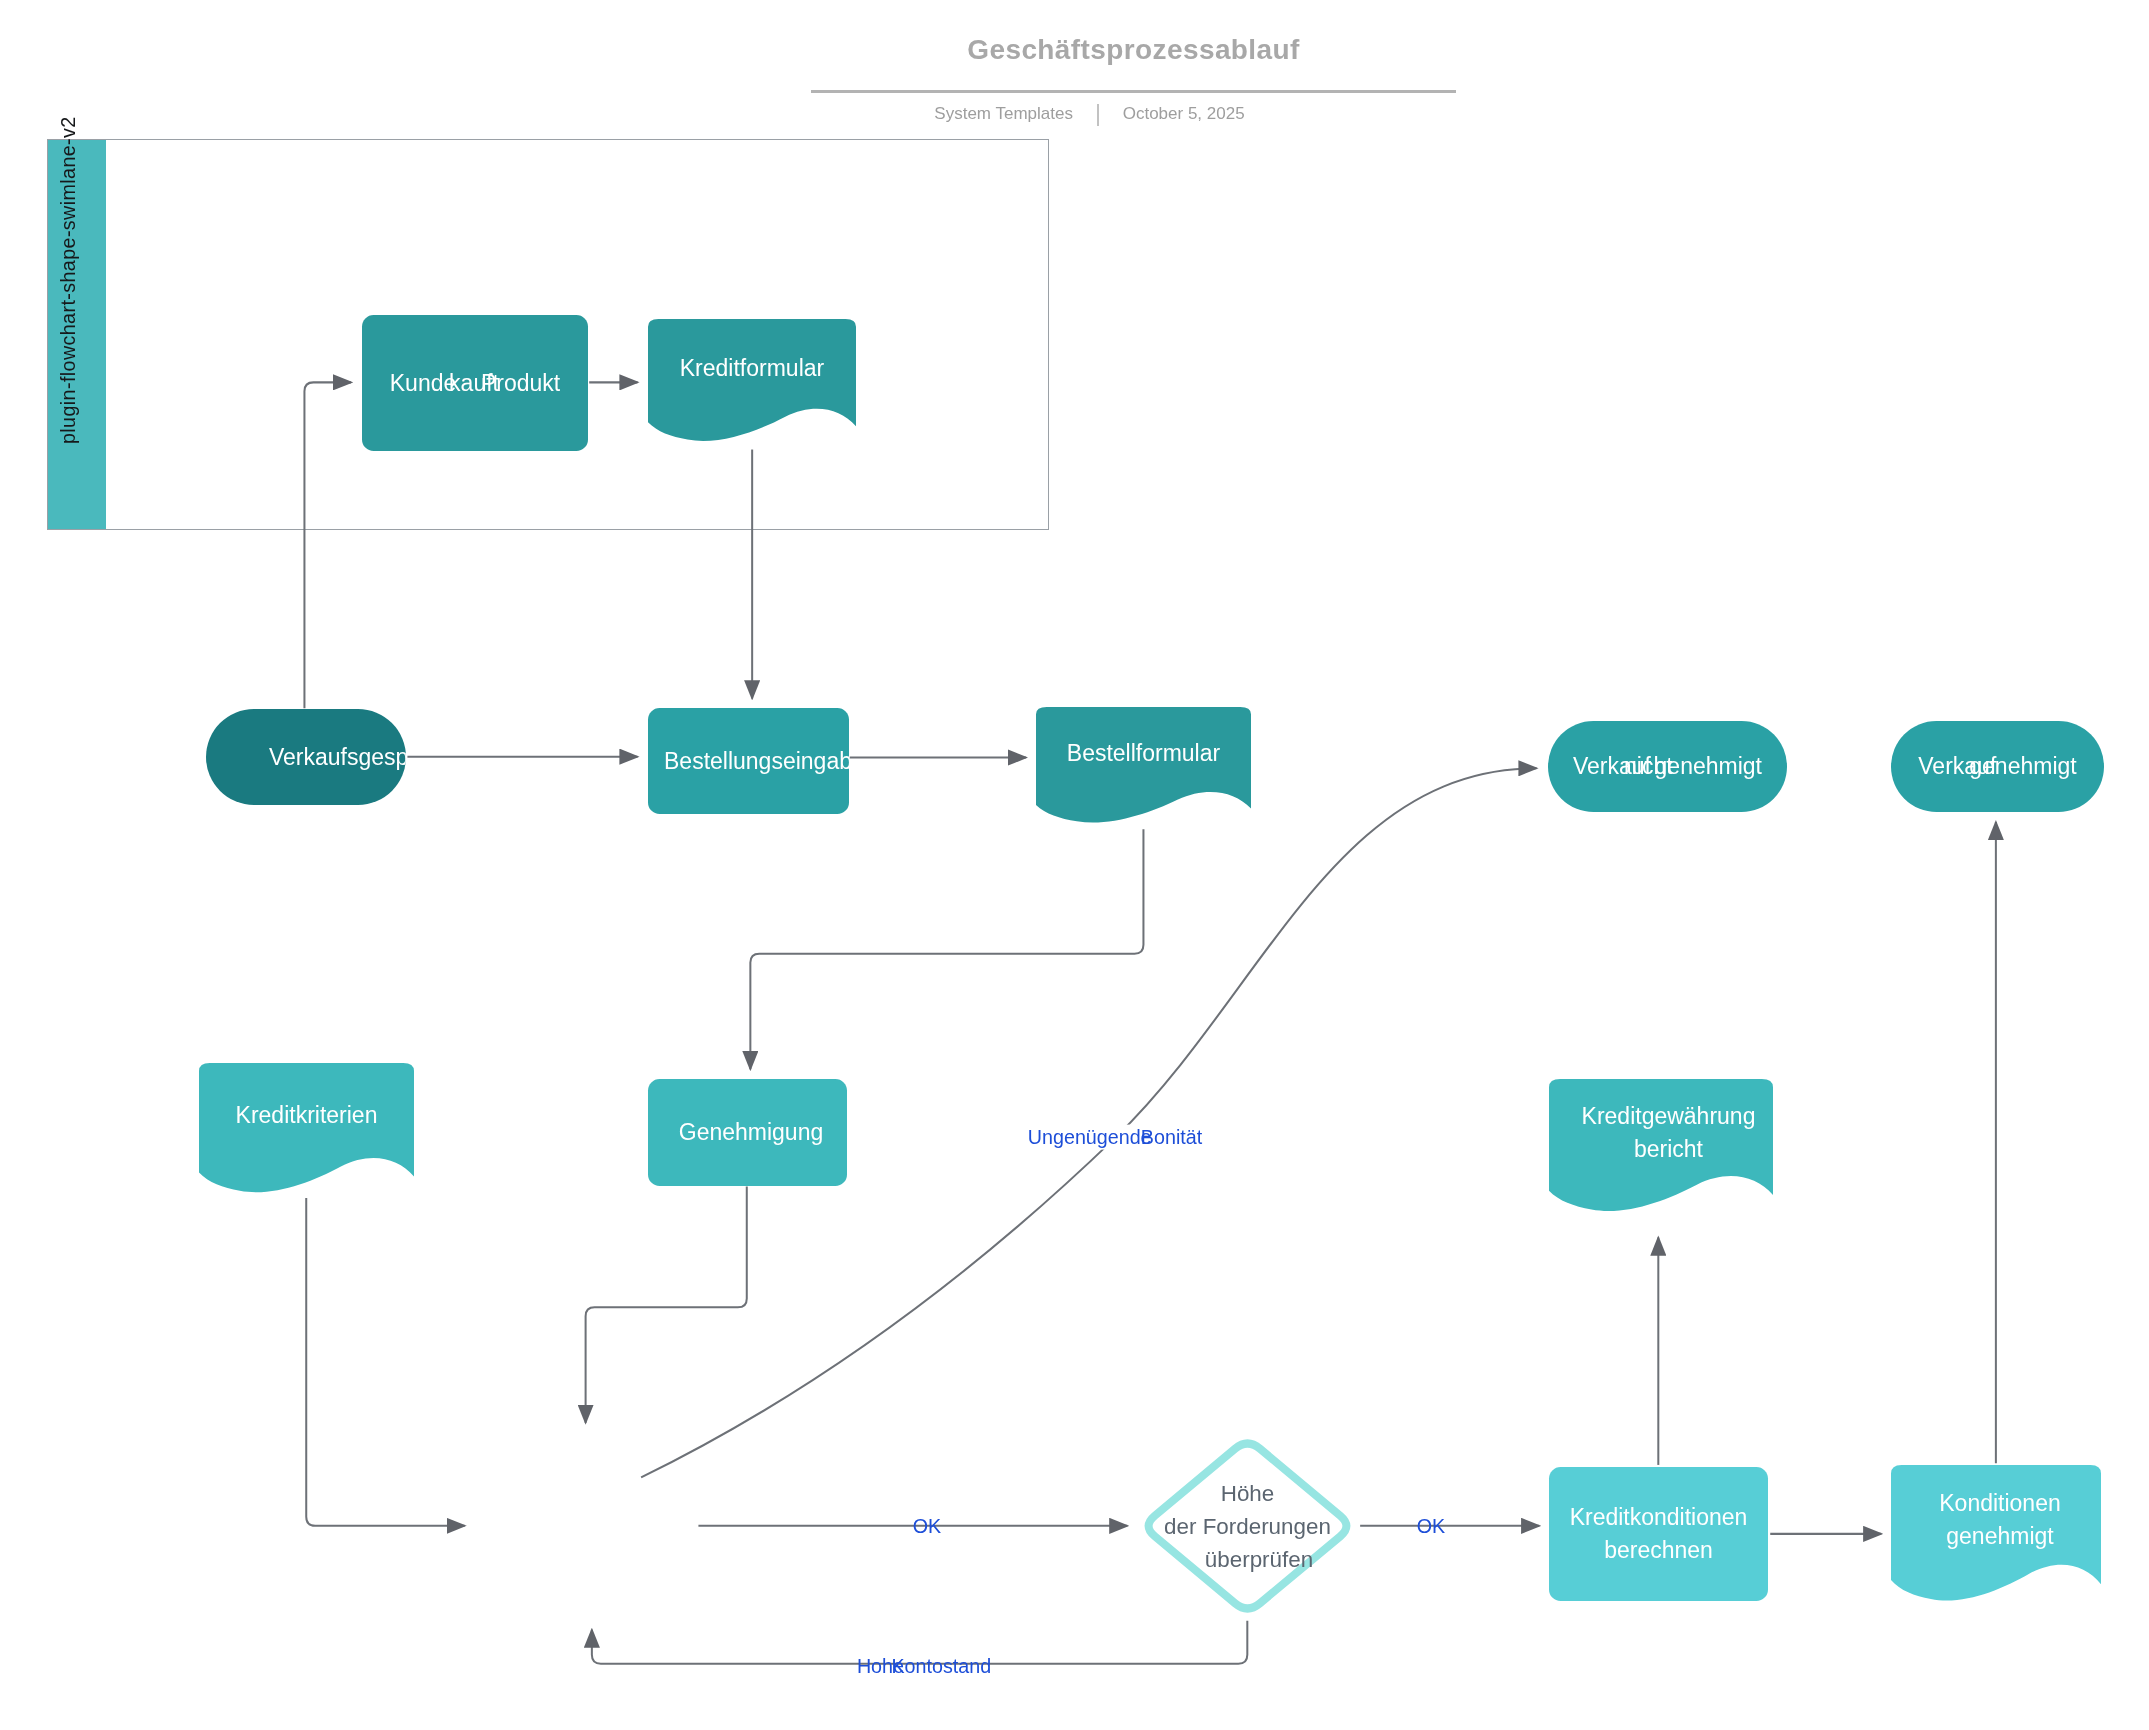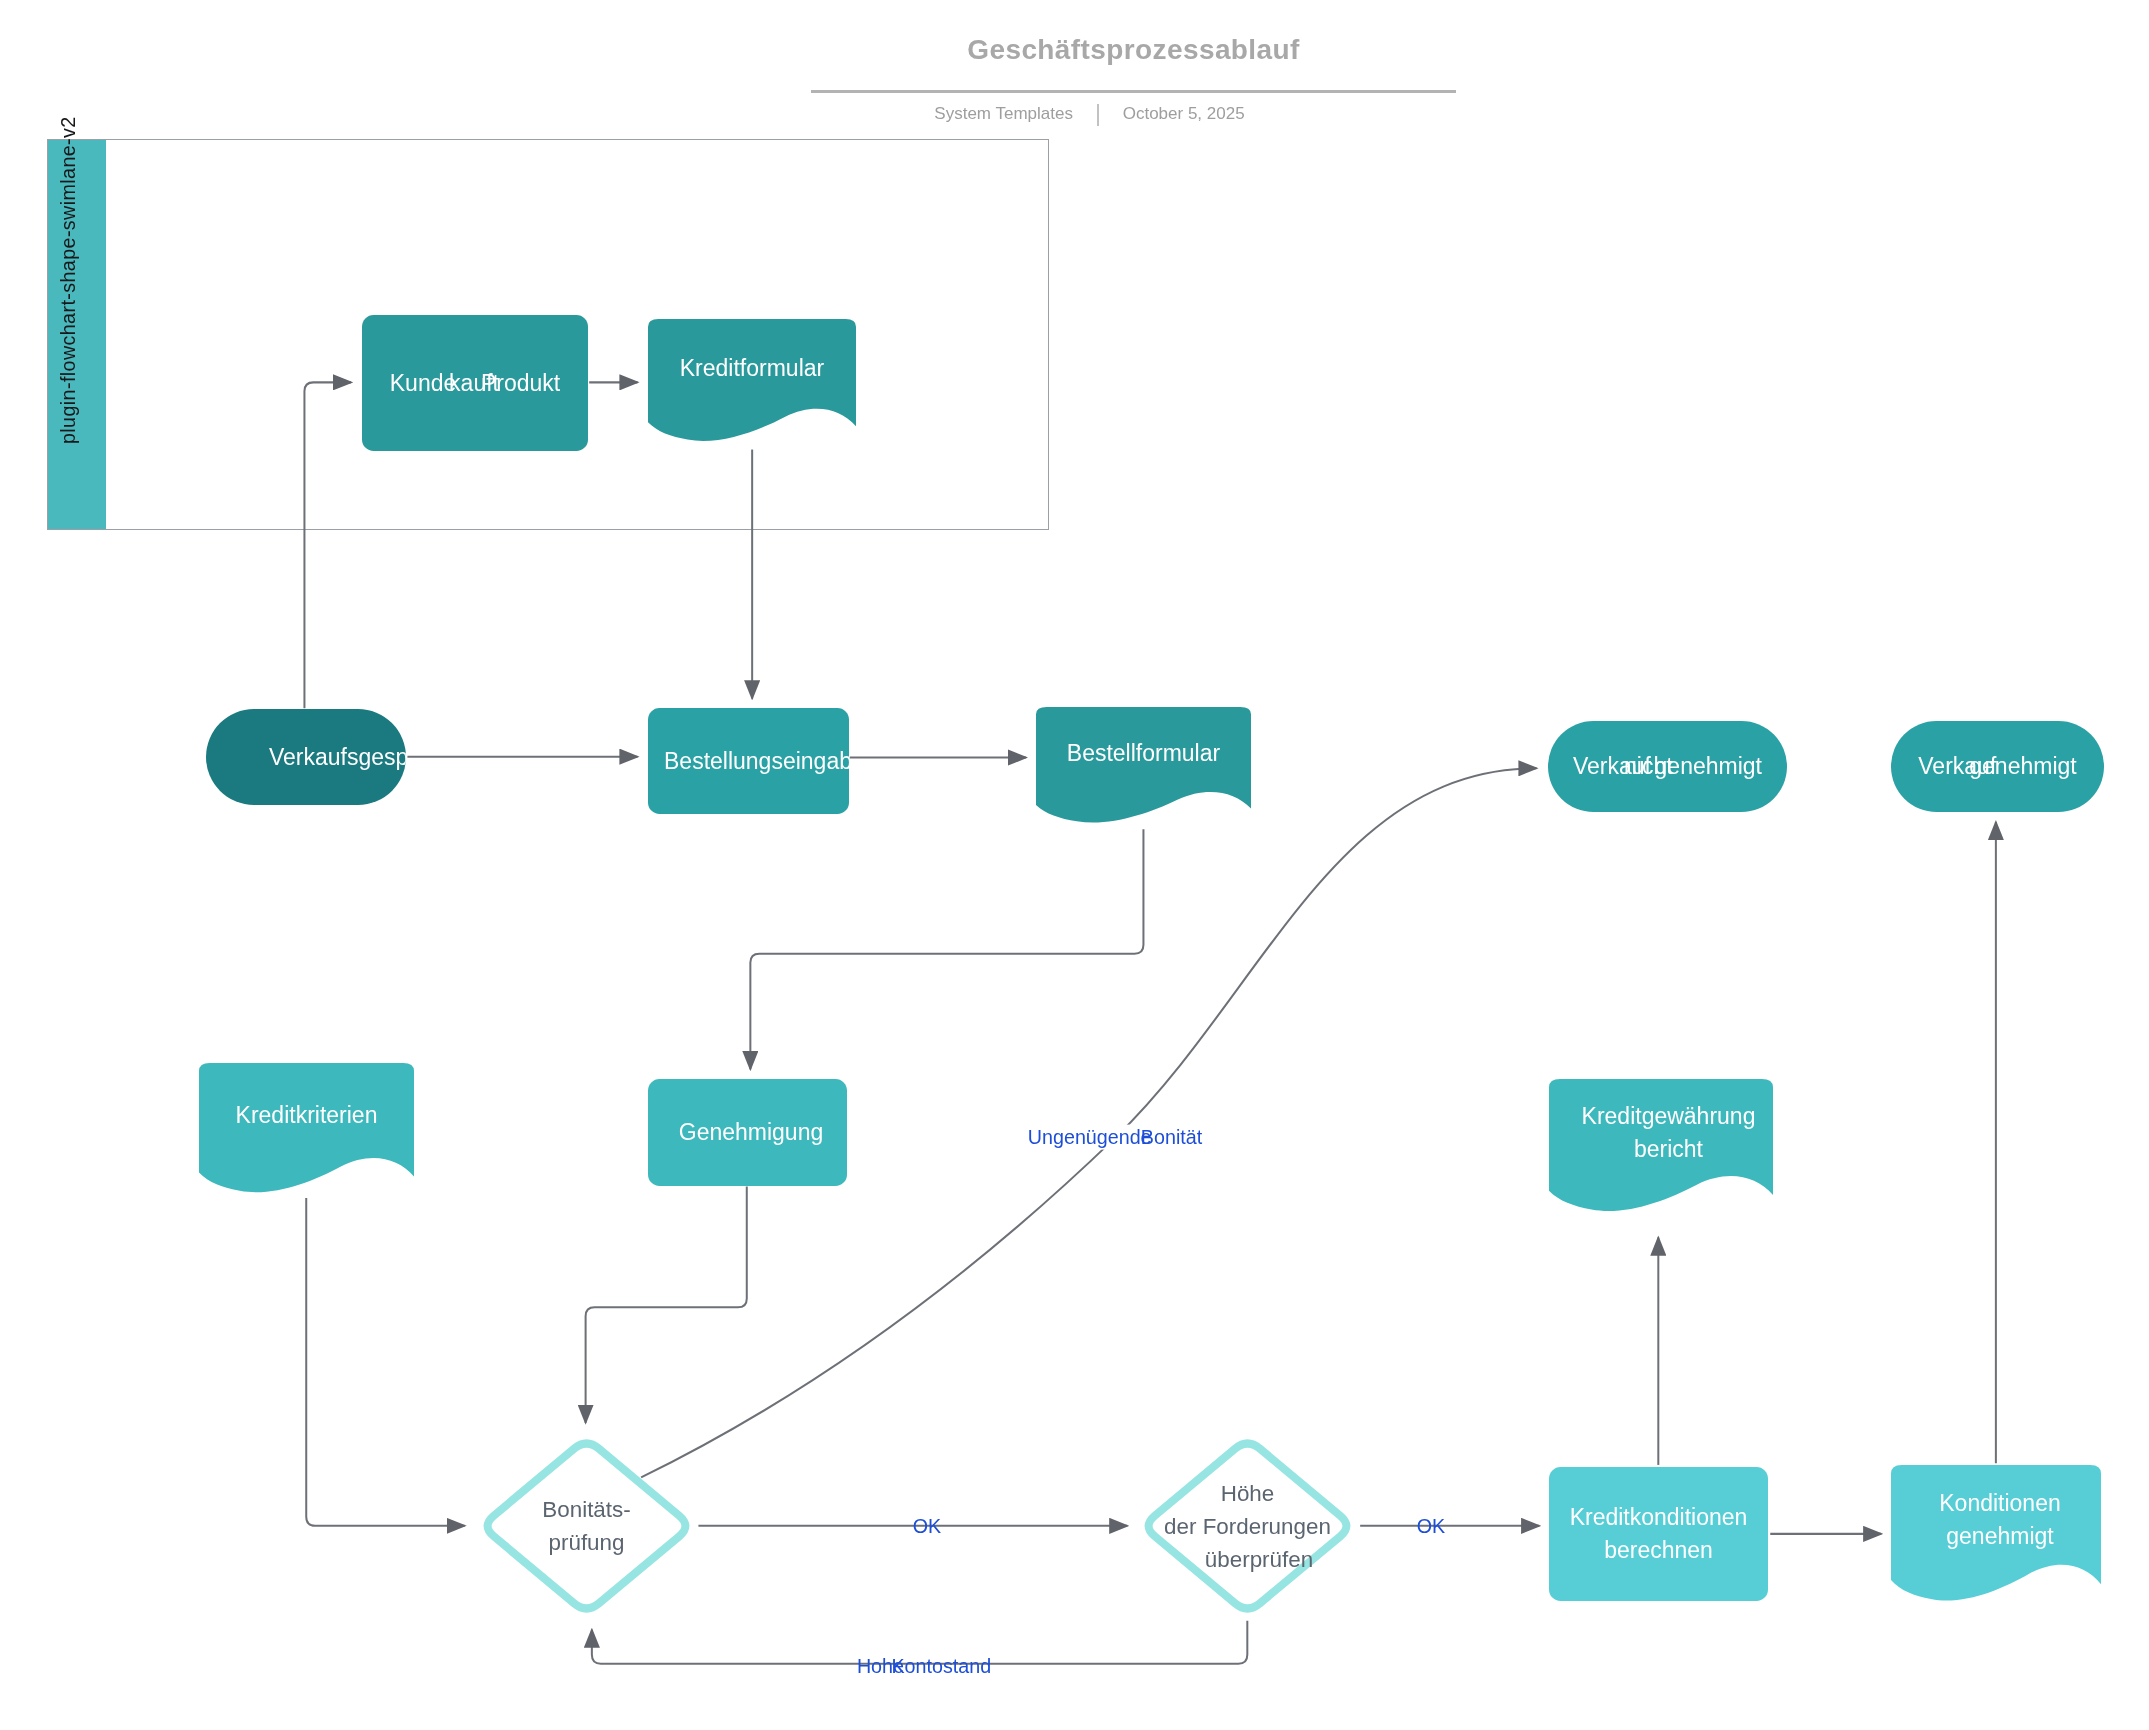--- a/index.html
+++ b/index.html
@@ -150,29 +150,20 @@
   <div class="node doc clip" style="left:1549px;top:1079px;width:224px;height:145px;">
     <svg class="doc-svg" viewBox="0 0 200 140" preserveAspectRatio="none">
       <path d="M 10 0 L 190 0 Q 200 0 200 8 L 200 112 C 184 92 158 88 132 102 C 104 118 68 132 38 126 C 22 123 9 118 0 108 L 0 8 Q 0 0 10 0 Z" fill="#3db8bc"></path>
     </svg>
     <div class="lbl stack" style="padding-left:15px;">
       <span>Kreditgewährung</span>
       <span>bericht</span>
     </div>
   </div>
 
-  <div class="node" style="left:476px;top:1433px;width:221px;height:186px;">
-    <svg width="221" height="186" viewBox="0 0 247 208">
-      <path d="M 137.3 17.5 L 227.2 92.5 Q 241 104 227.2 115.5 L 137.3 190.5 Q 123.5 202 109.7 190.5 L 19.8 115.5 Q 6 104 19.8 92.5 L 109.7 17.5 Q 123.5 6 137.3 17.5 Z" fill="#ffffff" stroke="#97e5e2" stroke-width="9" stroke-linejoin="round"></path>
-    </svg>
-    <div class="diamond-text">
-      <span>Bonitäts-</span>
-      <span>prüfung</span>
-    </div>
-  </div>
 
   <div class="node" style="left:1137px;top:1433px;width:221px;height:186px;">
     <svg width="221" height="186" viewBox="0 0 247 208">
       <path d="M 137.3 17.5 L 227.2 92.5 Q 241 104 227.2 115.5 L 137.3 190.5 Q 123.5 202 109.7 190.5 L 19.8 115.5 Q 6 104 19.8 92.5 L 109.7 17.5 Q 123.5 6 137.3 17.5 Z" fill="#ffffff" stroke="#97e5e2" stroke-width="9" stroke-linejoin="round"></path>
     </svg>
     <div class="diamond-text">
       <span>Höhe</span>
       <span>der Forderungen</span>
       <span style="padding-left:23px;">überprüfen</span>
     </div>

